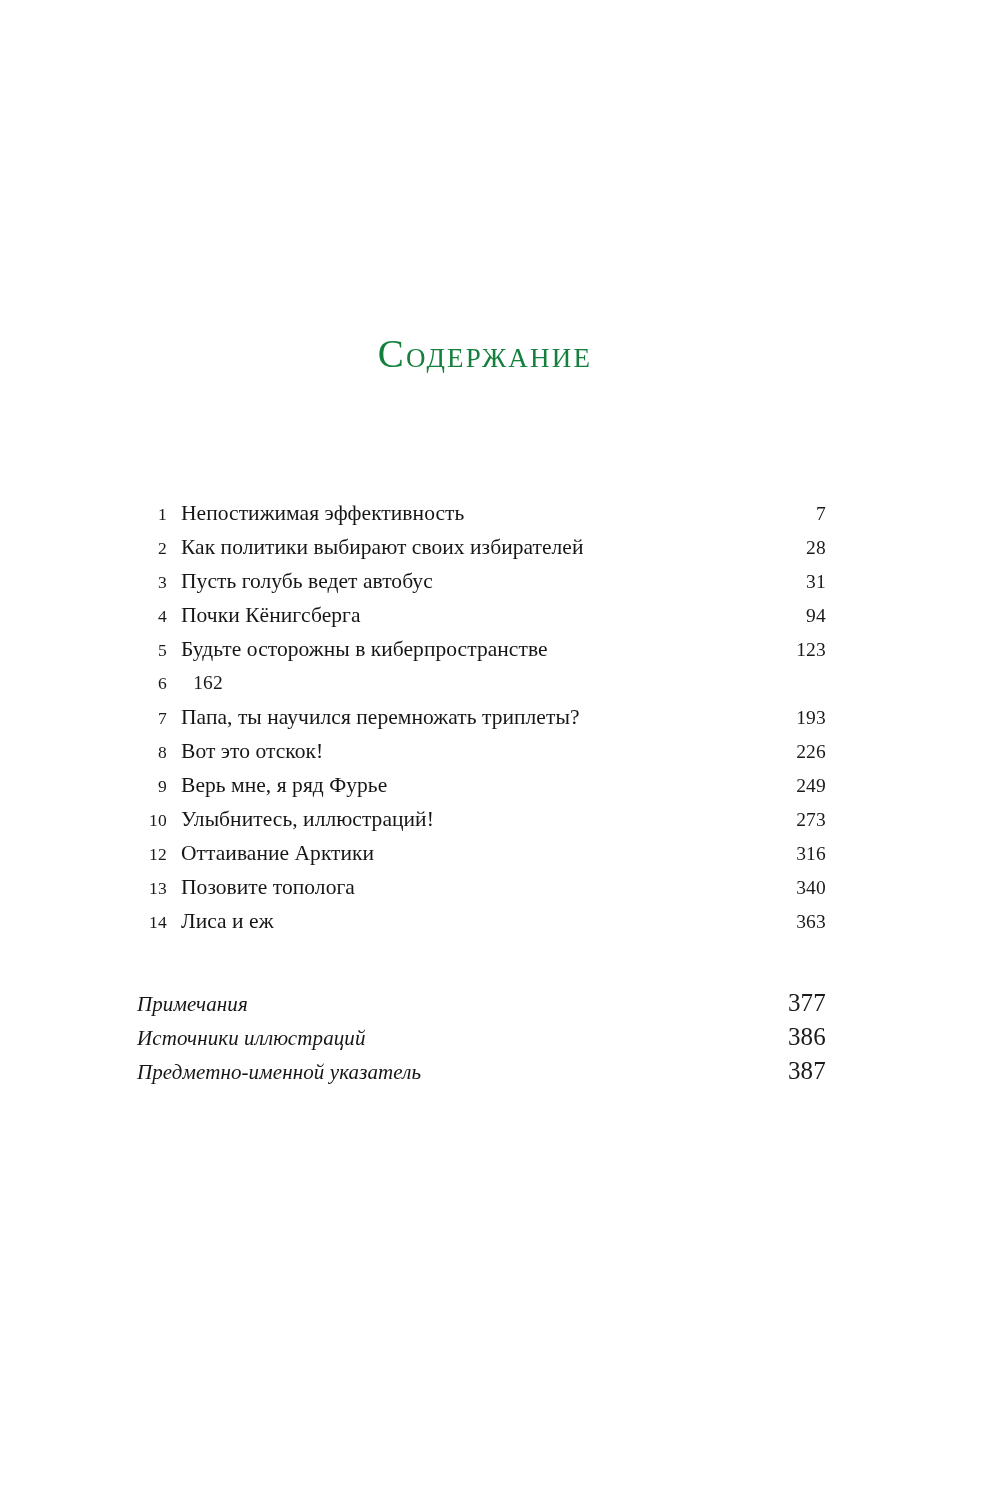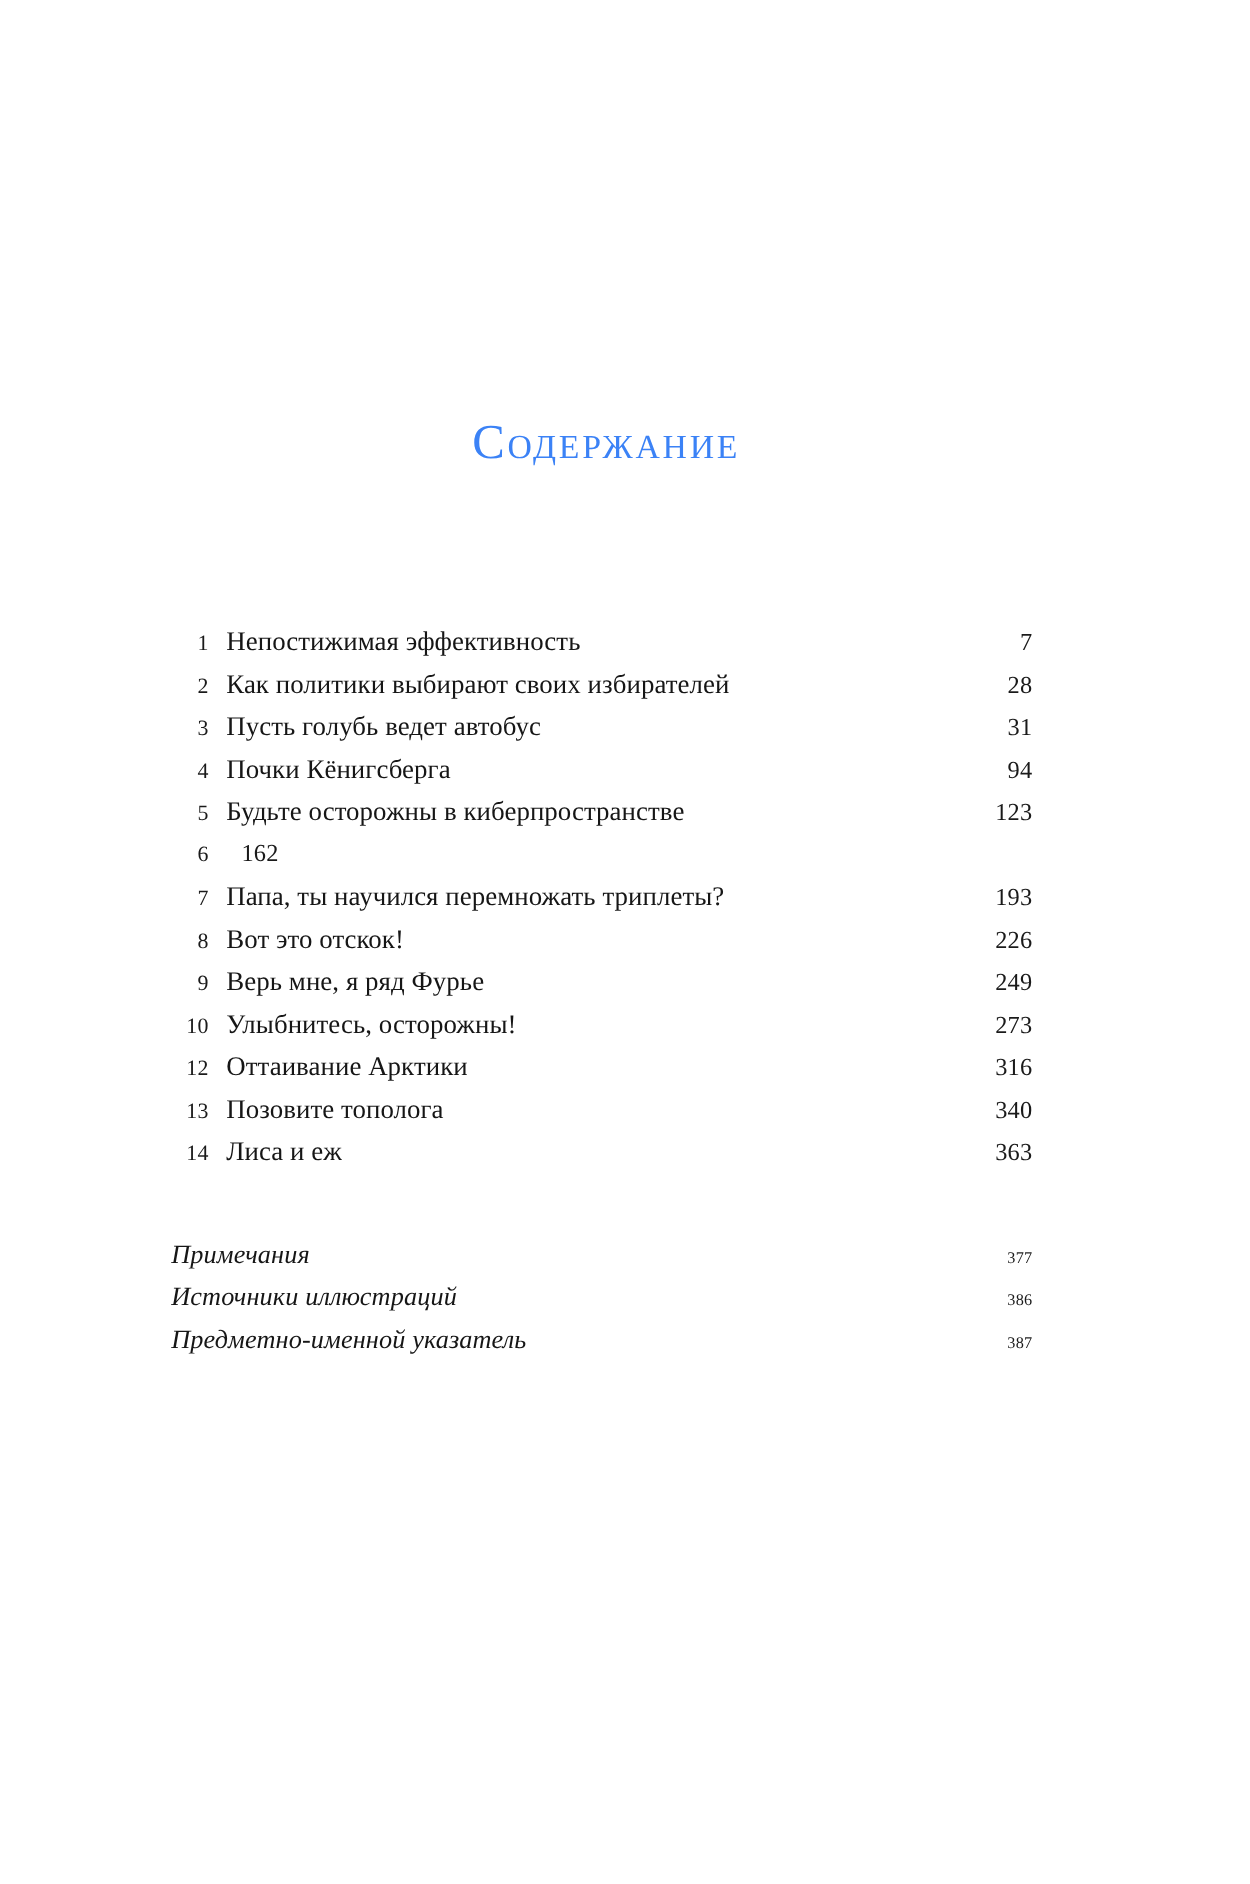--- a/index.html
+++ b/index.html
@@ -26,21 +26,21 @@
   .toc-title {
     position: absolute;
     top: 334px;
     left: 0;
     width: 970px;
     text-align: center;
     font-size: 39px;
     line-height: 1;
     font-variant: small-caps;
     letter-spacing: 2.2px;
-    color: #3b82f6;
+    color: #15803d;
     white-space: nowrap;
   }
 
   
   .toc-body {
     position: absolute;
     top: 496px;
     left: 137px;
     width: 689px;
   }
@@ -93,21 +93,21 @@
 
   .toc-row.backmatter .toc-label {
     padding-left: 0;
     font-style: italic;
     font-size: 21px;
     letter-spacing: 0.1px;
   }
 
   .toc-row.backmatter .toc-page {
     font-style: normal;
-    font-size: 13px;
+    font-size: 25px;
   }
 </style>
 </head>
 <body>
 
 <div class="page">
 
   <div class="toc-title">Содержание</div>
 
   <div class="toc-body">
@@ -152,21 +152,21 @@
         <span class="toc-label">Вот это отскок!</span>
         <span class="toc-page">226</span>
       </div>
       <div class="toc-row">
         <span class="toc-num">9</span>
         <span class="toc-label">Верь мне, я ряд Фурье</span>
         <span class="toc-page">249</span>
       </div>
       <div class="toc-row">
         <span class="toc-num">10</span>
-        <span class="toc-label">Улыбнитесь, осторожны!</span>
+        <span class="toc-label">Улыбнитесь, иллюстраций!</span>
         <span class="toc-page">273</span>
       </div>
       <div class="toc-row">
         <span class="toc-num">12</span>
         <span class="toc-label">Оттаивание Арктики</span>
         <span class="toc-page">316</span>
       </div>
       <div class="toc-row">
         <span class="toc-num">13</span>
         <span class="toc-label">Позовите тополога</span>

